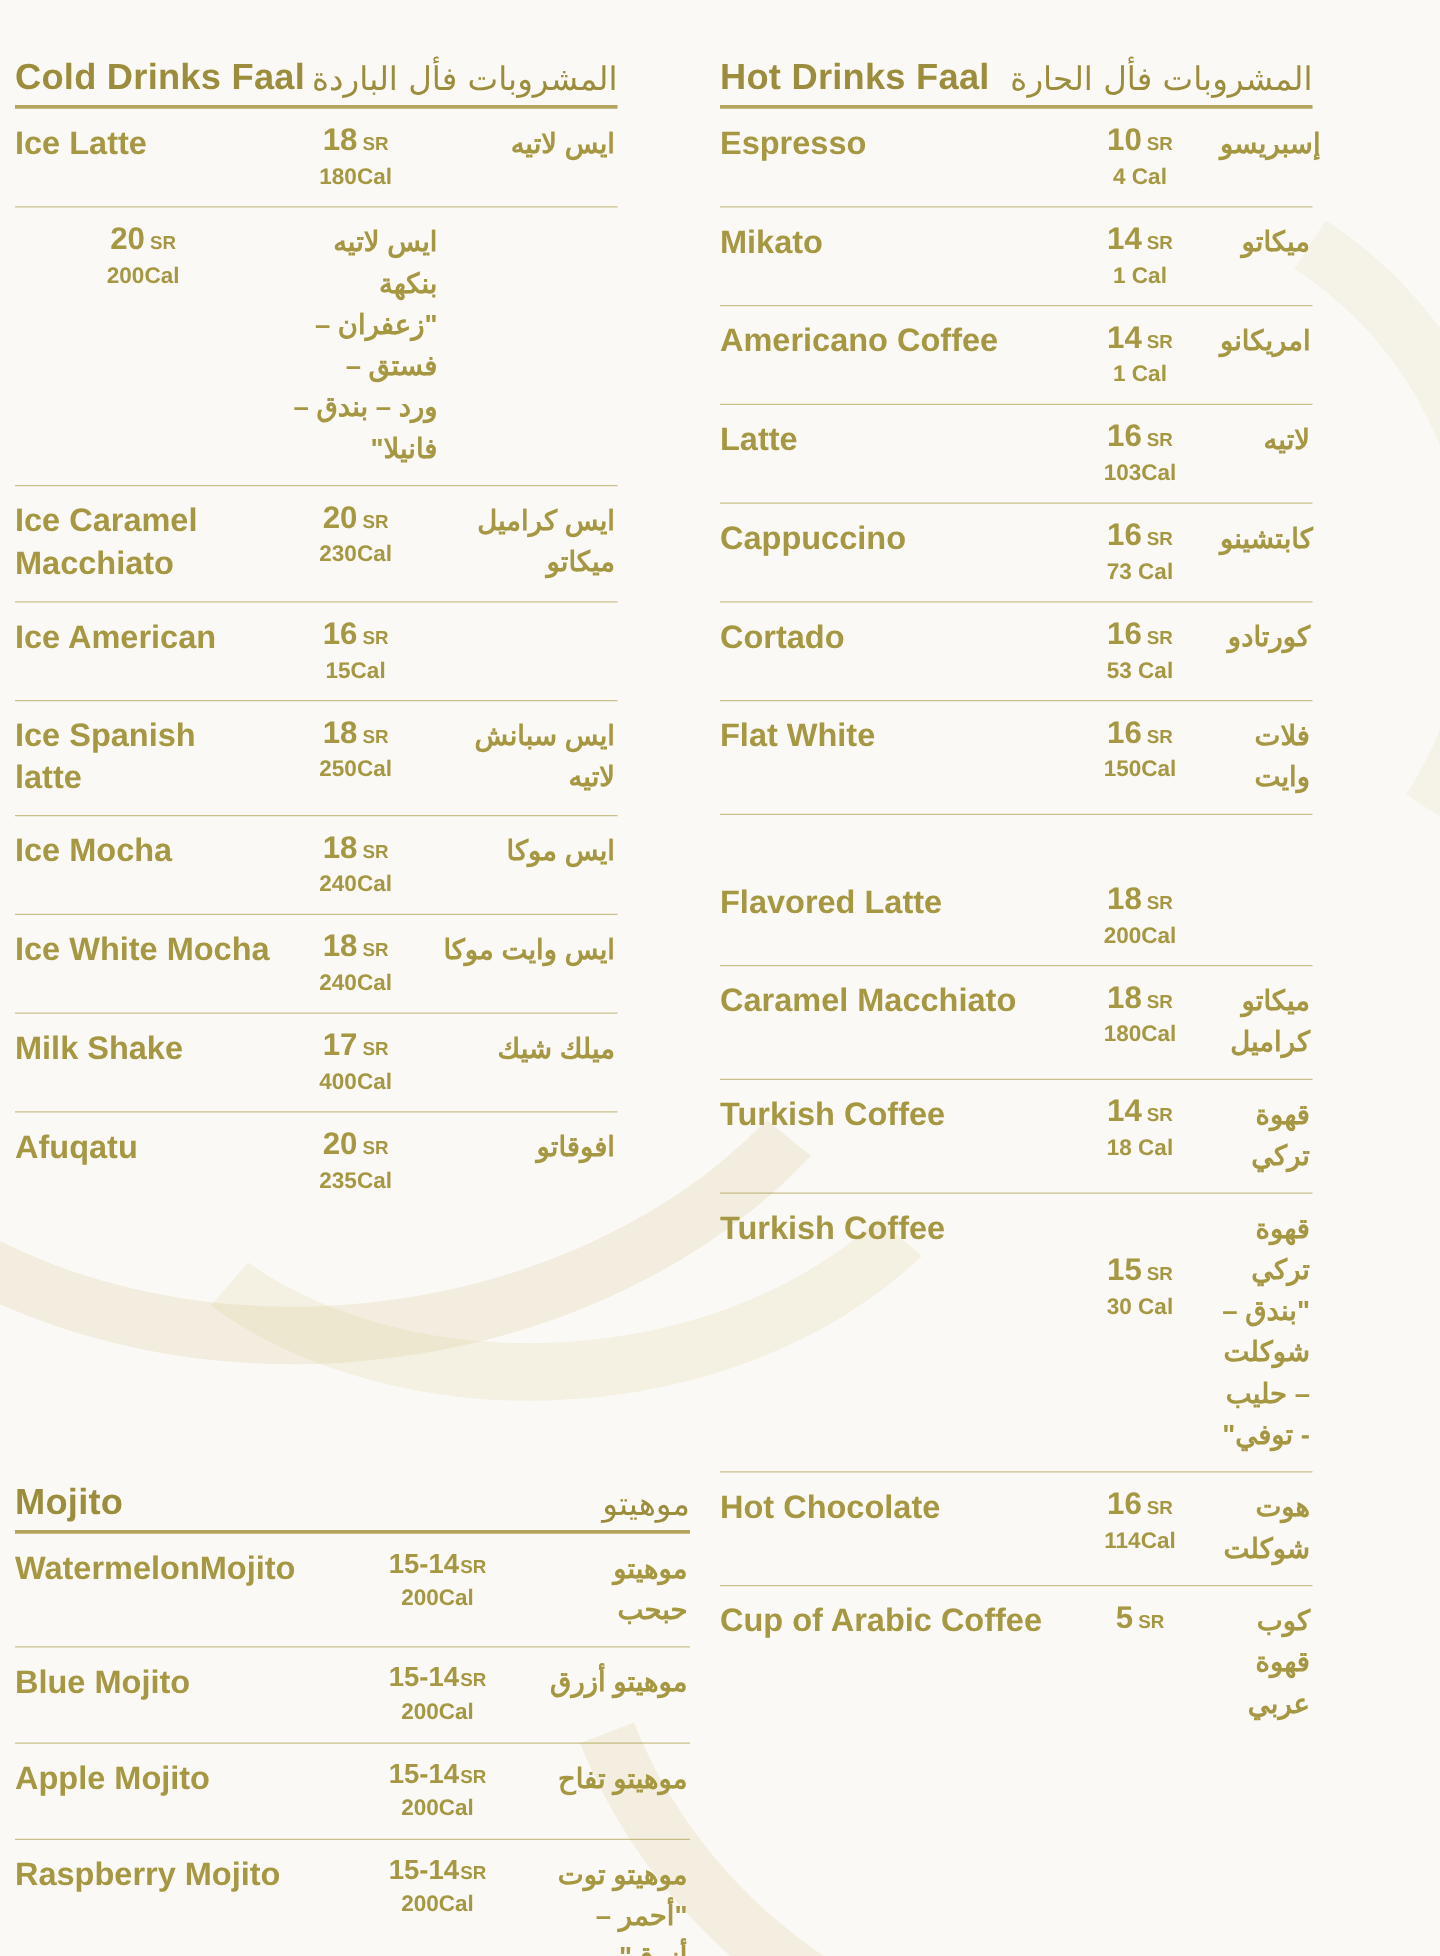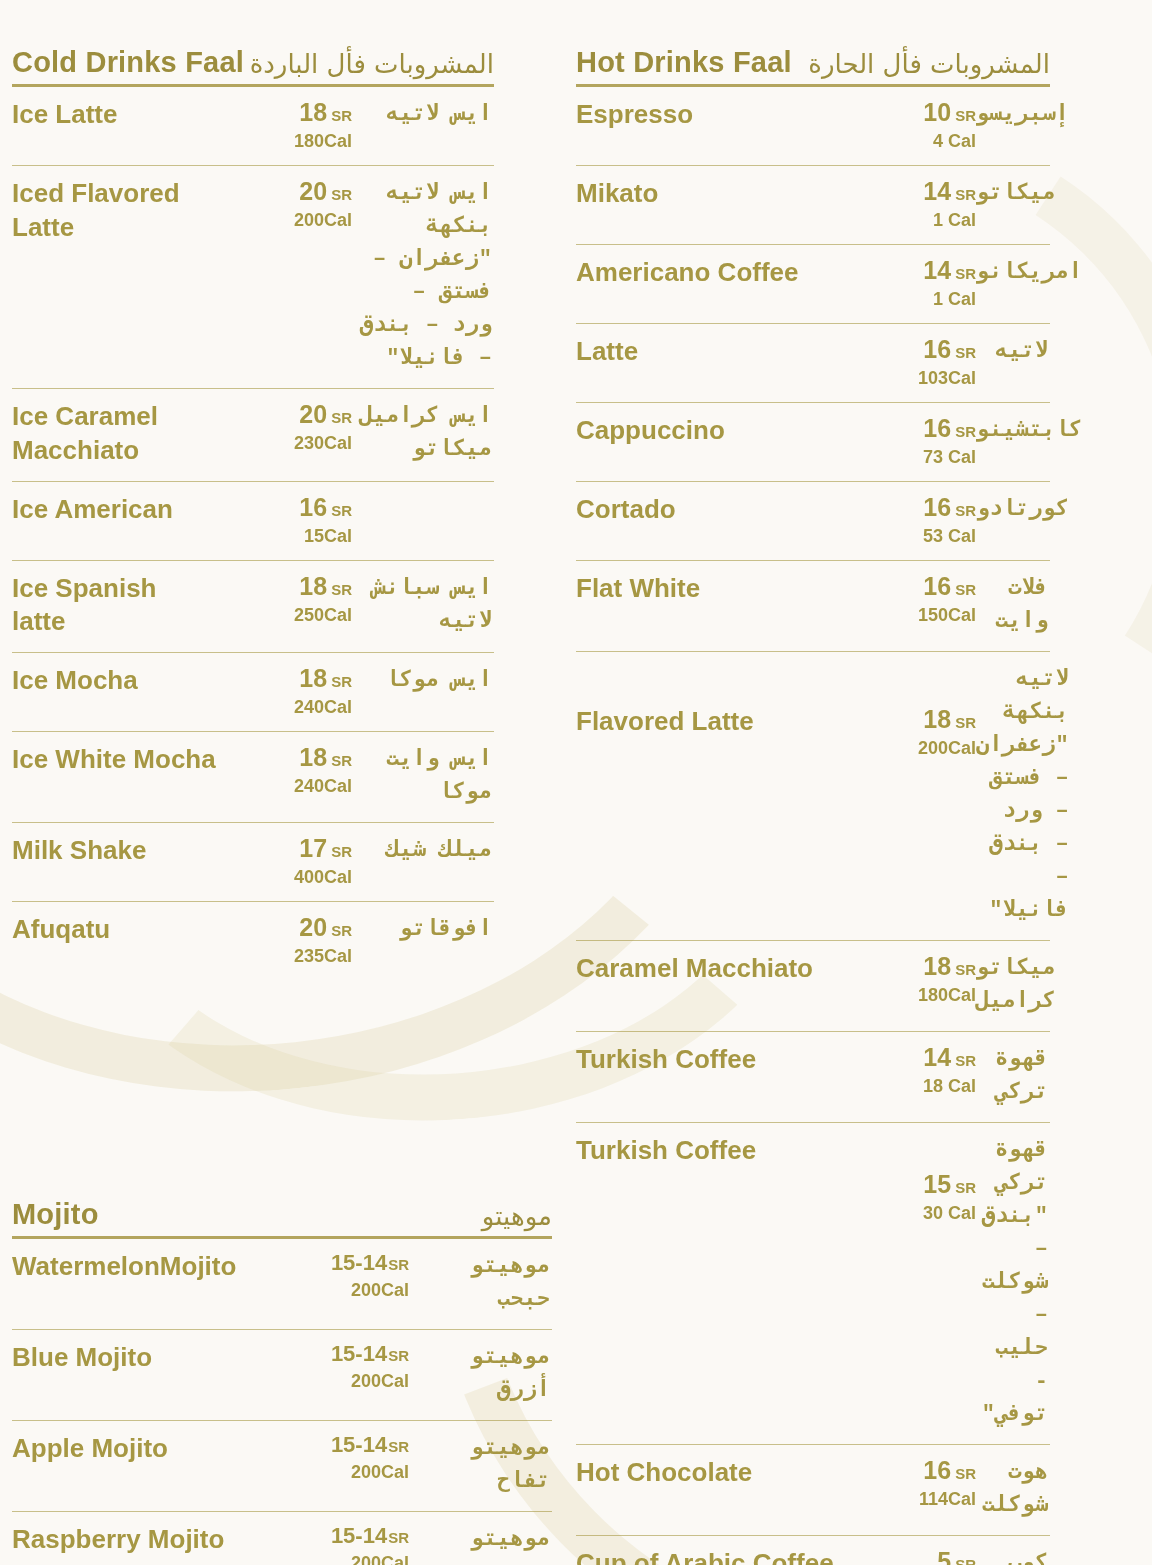--- a/index.html
+++ b/index.html
@@ -39,30 +39,30 @@
   .sec-hot{width:474px;}
 
   .row{display:grid;border-bottom:1.6px solid var(--line-thin);
     padding:11px 0 13px;min-height:78px;}
   .row:last-child{border-bottom:none;}
   .sec-cold .row{grid-template-columns:205px 135px 1fr;}
   .sec-hot .row{grid-template-columns:272px 128px 1fr;}
   .sec-mojito .row{grid-template-columns:258px 118px 1fr;min-height:77px;gap:21px;}
 
   .nm{font-size:26px;font-weight:bold;color:var(--gold);line-height:1.3;}
-  .pr{text-align:right;}
+  .pr{text-align:center;}
   .p{white-space:nowrap;}
   .p .num{font-size:25px;font-weight:bold;}
   .sec-mojito .p .num{font-size:22px;}
   .p .unit{font-size:15px;font-weight:bold;margin-left:4px;}
   .sec-mojito .p .unit{margin-left:1px;}
   .cal{font-size:18px;font-weight:bold;margin-top:4px;}
   .ar{direction:rtl;text-align:right;font-size:22px;line-height:1.5;
     white-space:pre-line;font-weight:bold;color:var(--gold);
-    font-family:Liberation Mono, monospace;padding-right:2px;}
+    font-family:Liberation Sans, sans-serif;padding-right:2px;}
 
   .row.mid .nm{padding-top:42px;}
   .row.mid .pr{padding-top:42px;}
   .row.low .pr{padding-top:36px;}
 </style>
 </head>
 <body>
 
 <div class="wm wm1"></div>
 <div class="wm wm2"></div>
@@ -82,21 +82,20 @@
       <div class="row">
         <div class="nm">Ice Latte</div>
         <div class="pr">
           <div class="p"><span class="num">18</span><span class="unit">SR</span></div>
           <div class="cal">180Cal</div>
         </div>
         <div class="ar">ايس لاتيه</div>
       </div>
 
       <div class="row">
-        <div class="nm">Iced Flavored Latte</div>
         <div class="pr">
           <div class="p"><span class="num">20</span><span class="unit">SR</span></div>
           <div class="cal">200Cal</div>
         </div>
         <div class="ar">ايس لاتيه بنكهة
 "زعفران – فستق –
 ورد – بندق – فانيلا"</div>
       </div>
 
       <div class="row">
@@ -280,23 +279,20 @@
         </div>
         <div class="ar">فلات وايت</div>
       </div>
 
       <div class="row mid">
         <div class="nm">Flavored Latte</div>
         <div class="pr">
           <div class="p"><span class="num">18</span><span class="unit">SR</span></div>
           <div class="cal">200Cal</div>
         </div>
-        <div class="ar">لاتيه بنكهة
-"زعفران – فستق – ورد
-– بندق – فانيلا"</div>
       </div>
 
       <div class="row">
         <div class="nm">Caramel Macchiato</div>
         <div class="pr">
           <div class="p"><span class="num">18</span><span class="unit">SR</span></div>
           <div class="cal">180Cal</div>
         </div>
         <div class="ar">ميكاتو كراميل</div>
       </div>

